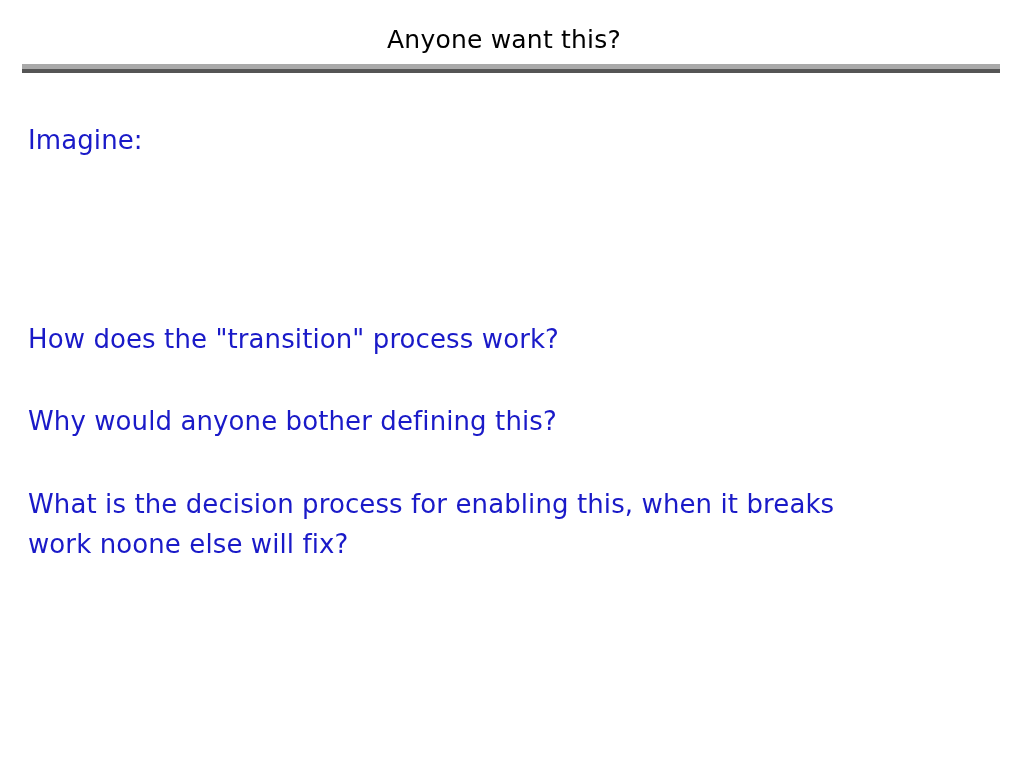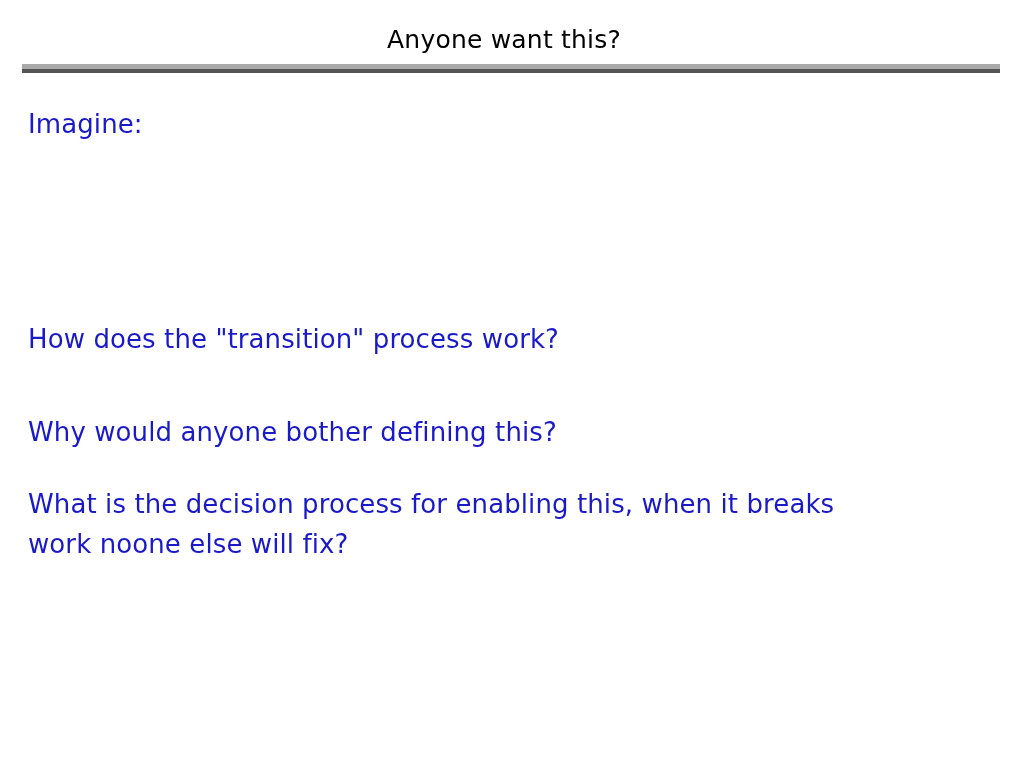--- a/index.html
+++ b/index.html
@@ -76,24 +76,24 @@
     position: absolute;
     color: #1a1ac8;
     font-family: "DejaVu Sans", sans-serif;
     font-size: 26px;
     font-weight: 400;
     line-height: 40px;
     letter-spacing: 0.1px;
     white-space: pre;
   }
 
-  .line-imagine   { left: 28px; top: 104px; }
+  .line-imagine   { left: 28px; top: 120px; }
   .line-define    { left: 60px; top: 191px; }
   .line-q1        { left: 28px; top: 319px; }
-  .line-q2        { left: 28px; top: 401px; margin-top: 11px; }
+  .line-q2        { left: 28px; top: 401px; }
   .line-q3        { left: 28px; top: 484px; width: 880px; white-space: normal; }
   .line-q3b       { left: 28px; top: 524px; }
 </style>
 </head>
 <body>
 
 <div class="slide">
 
   <div class="slide-title">Anyone want this?</div>
 

